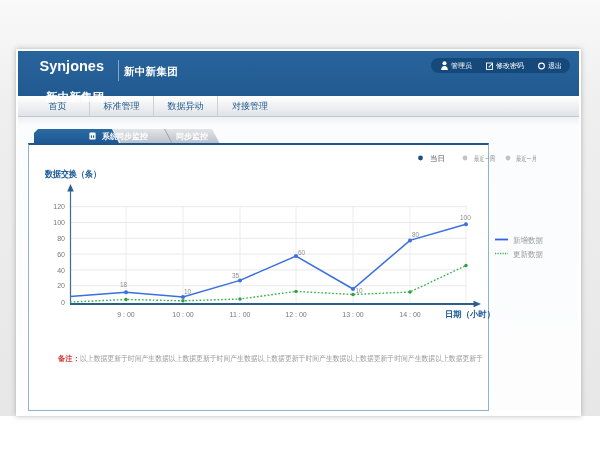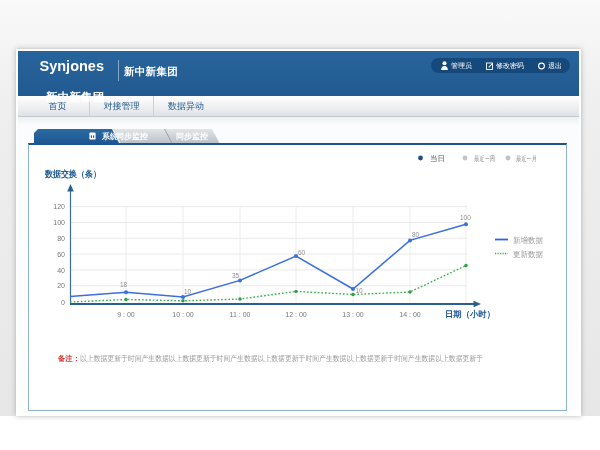--- a/index.html
+++ b/index.html
@@ -33,21 +33,21 @@
               clip-path:polygon(0 0, 99px 0, 107px 100%, 8px 100%); }
   .graytabs .gdiv { position:absolute; left:55px; top:0; height:15px; width:0;
                     border-left:1px solid #9aa2aa; transform:skewX(27deg); }
   .graytabs .t { position:absolute; top:0; font-size:8px; font-weight:bold; color:#ffffff;
                  line-height:15px; letter-spacing:0px; }
   .acttab { position:absolute; left:6px; top:0; width:88px; height:16px;
             background:linear-gradient(180deg,#2a6aa3,#1d5590);
             clip-path:polygon(0 100%, 0 4px, 4px 0, 78px 0, 86px 100%);
             color:#fff; font-size:8px; font-weight:bold; line-height:16px;padding-left:48px; }
   
-  .panel { position:absolute; left:10px; top:26px; width:539px; height:268px;
+  .panel { position:absolute; left:10px; top:26px; width:461px; height:268px;
            background:#fff; border:1px solid #8fb2cd; border-top:2px solid #1d5590; }
 </style>
 </head>
 <body>
 <div class="bg"></div>
 <div class="card">
   <div class="hdr">
     <div class="logo">
       <div class="en">S<span style="color:#fff;">y</span>njones</div>
       <div class="cn">新中新集团</div>
@@ -63,22 +63,23 @@
             <rect x="0.5" y="1" width="6" height="6.5" fill="none" stroke="#fff" stroke-width="0.9"></rect>
             <path d="M2.4 5 L6.3 0.9 L7 1.6 L3.1 5.7 Z" fill="#fff"></path>
           </svg>修改密码</span>
       <span class="it"><svg width="7" height="8" viewBox="0 0 7 8">
             <circle cx="3.5" cy="4" r="2.9" fill="none" stroke="#fff" stroke-width="1.1"></circle>
           </svg>退出</span>
     </div>
   </div>
   <div class="nav">
     <div class="item">首页</div>
+    <div class="item">标准管理</div>
+    <div class="item">数据异动</div>
     <div class="item">对接管理</div>
-    <div class="item">数据异动</div>
   </div>
   <div class="content">
     <div class="tabs">
       <div class="graytabs">
         <div class="gdiv"></div>
         <div class="t" style="left:3px;">同步监控</div>
         <div class="t" style="left:63px;">同步监控</div>
       </div>
       <div class="acttab">
         <svg width="7" height="8" viewBox="0 0 7 8" style="vertical-align:-1px;margin:0 6px 0 7px;">

